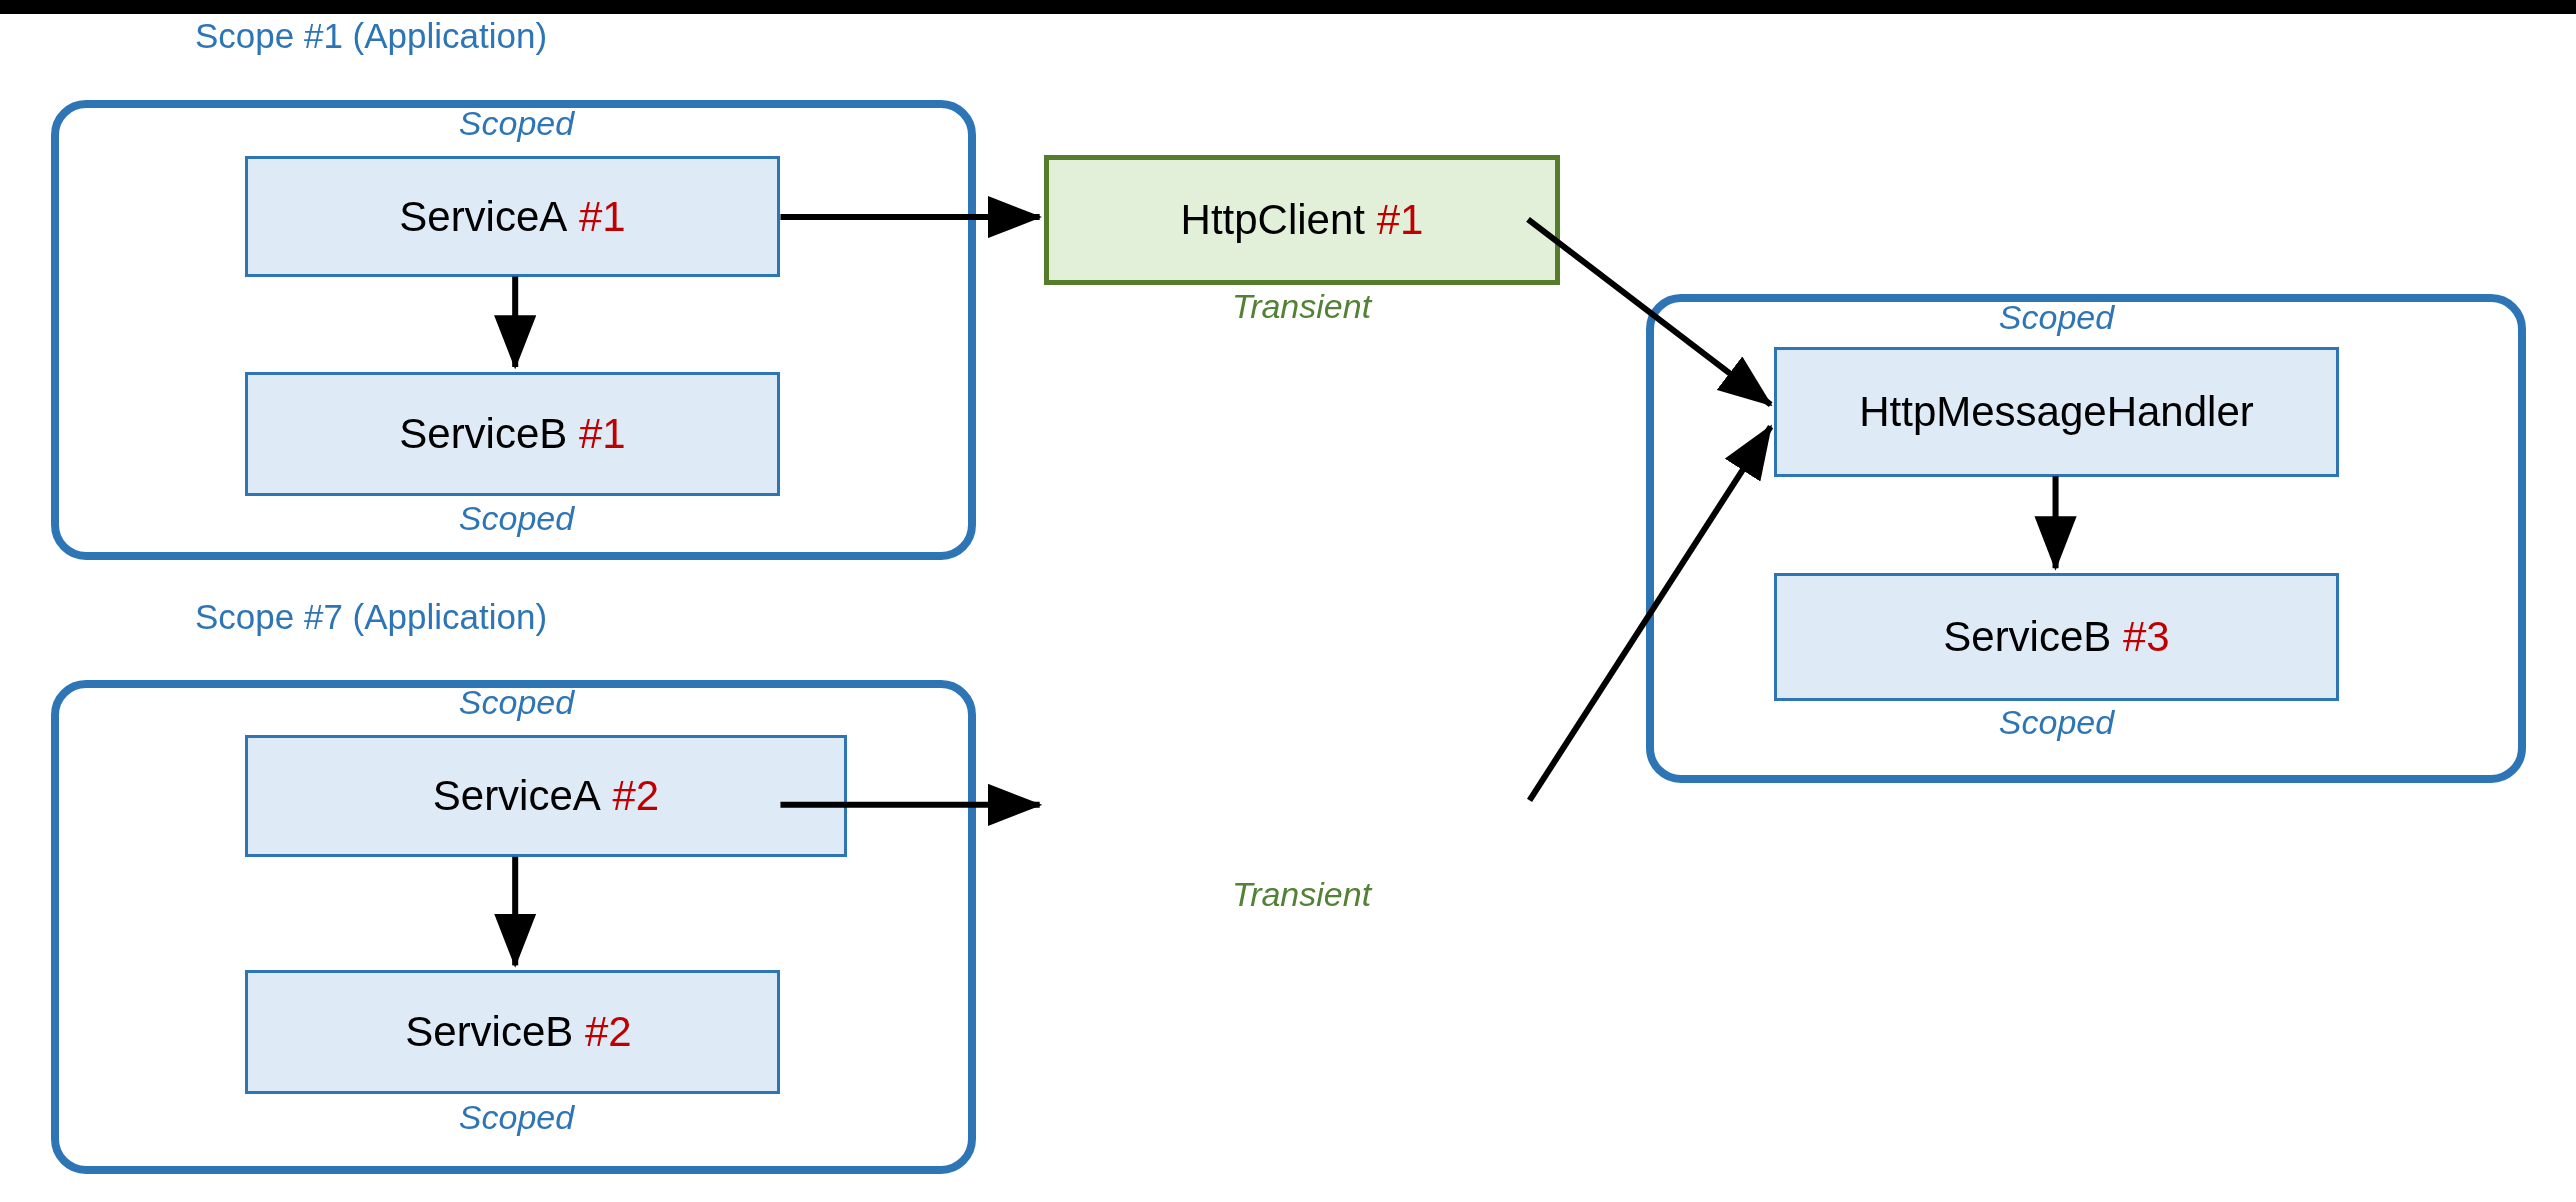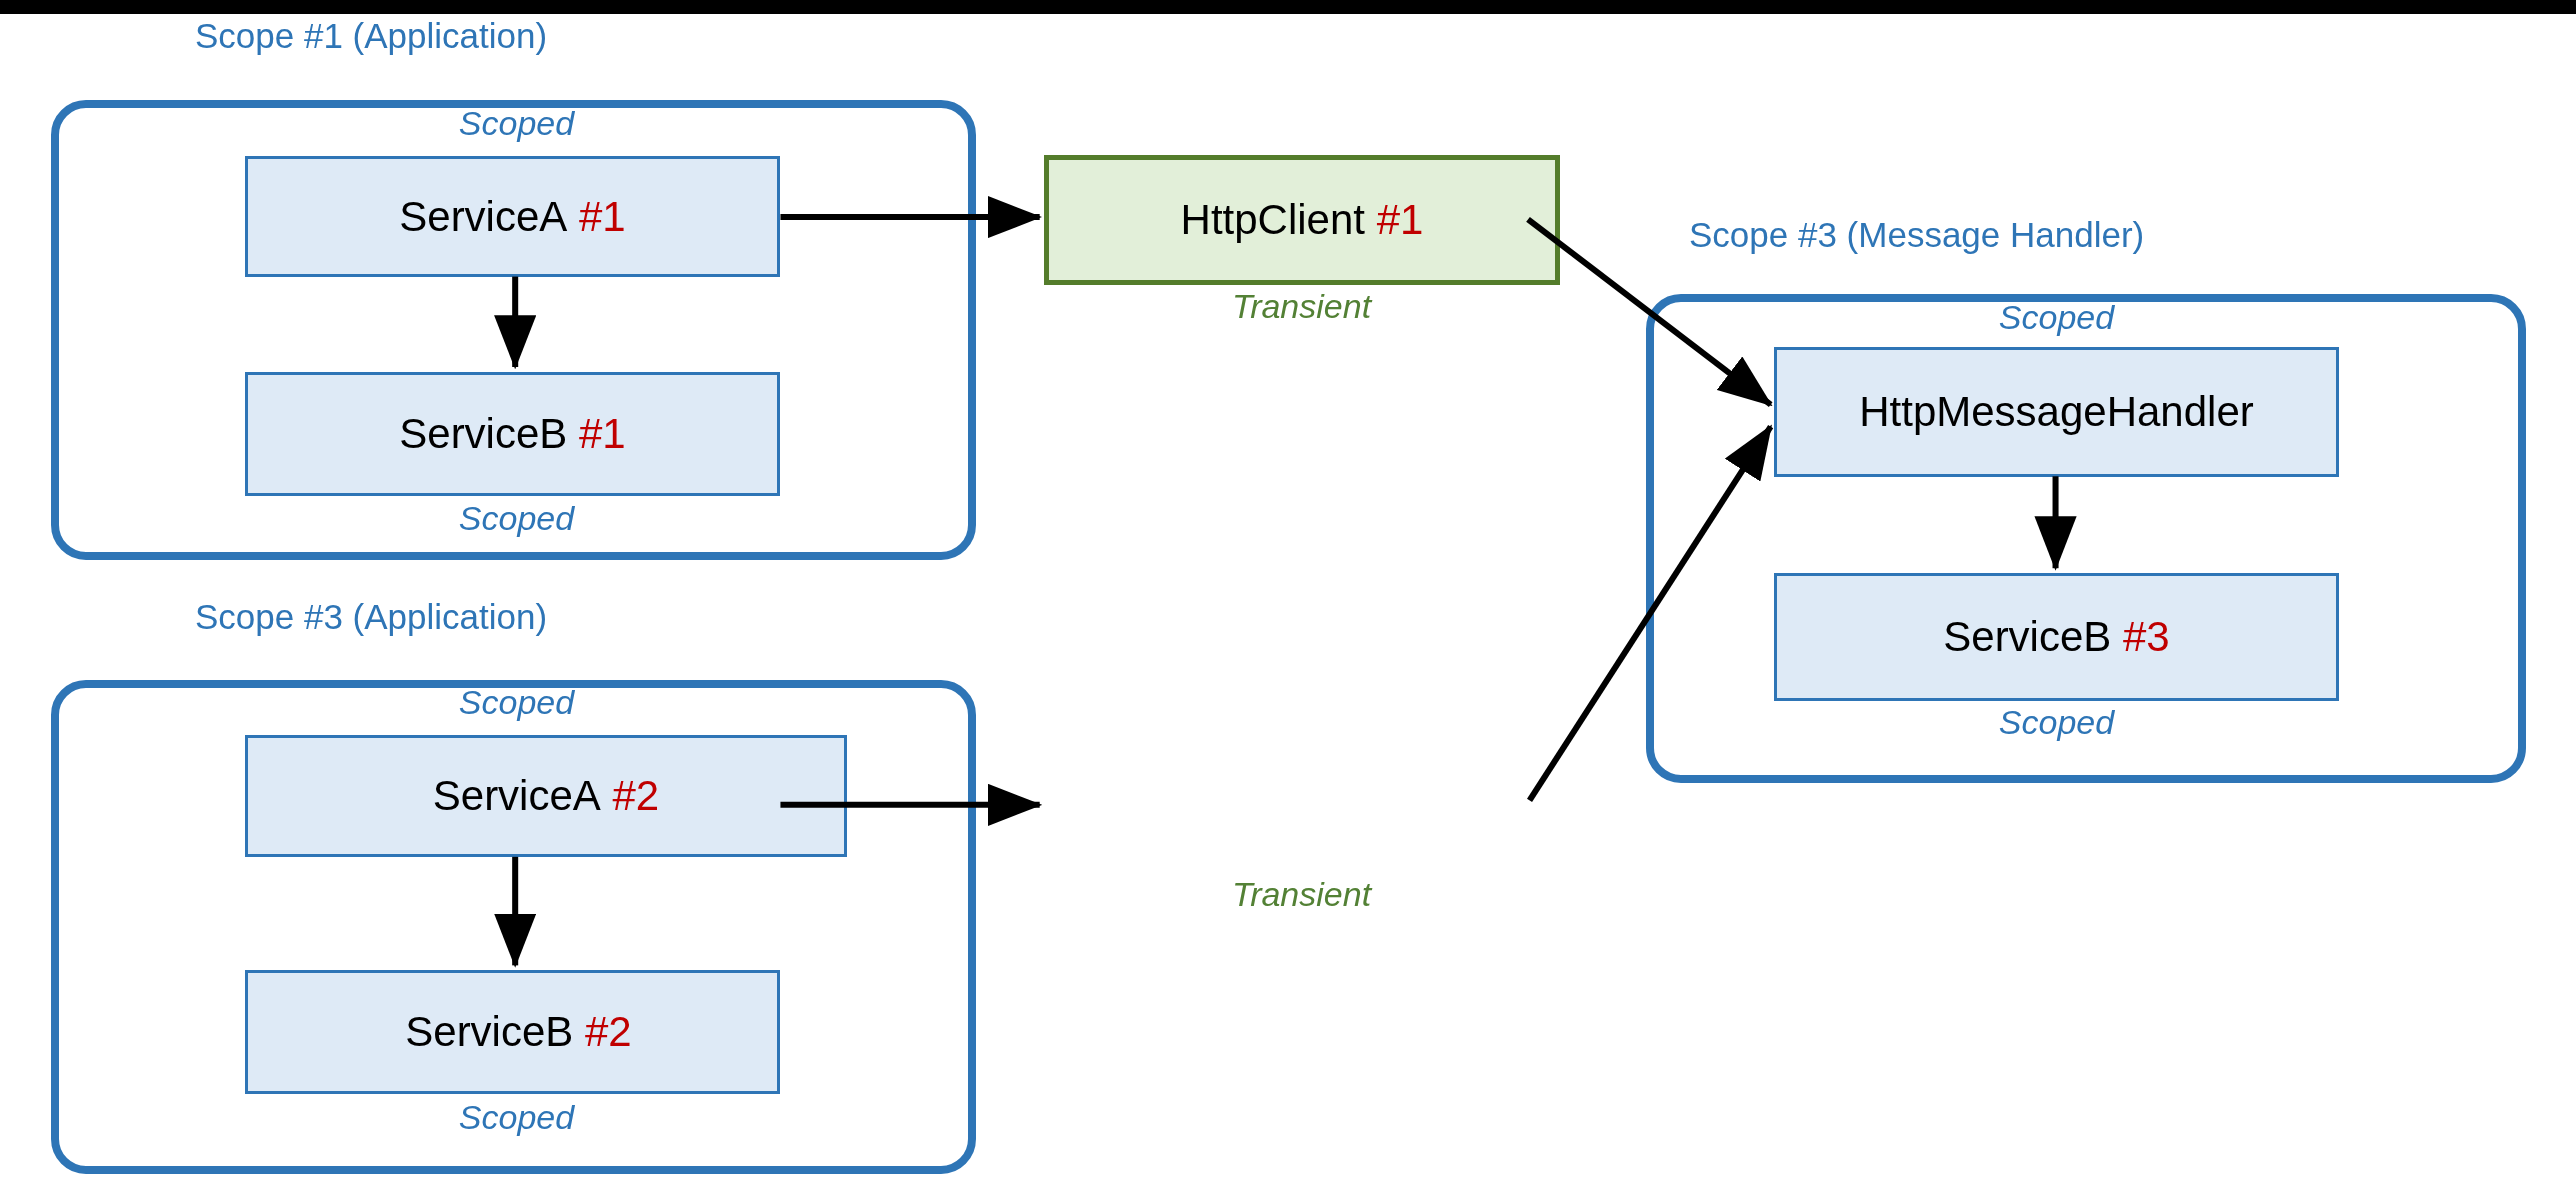--- a/index.html
+++ b/index.html
@@ -99,21 +99,21 @@
   <div class="node-box node-blue" style="left:245px; top:156px; width:535px; height:121px;">
     <span class="node-label"><span>ServiceA</span>&nbsp;<span class="num">#1</span></span>
   </div>
 
   <div class="node-box node-blue" style="left:245px; top:372px; width:535px; height:124px;">
     <span class="node-label"><span>ServiceB</span>&nbsp;<span class="num">#1</span></span>
   </div>
 
   <div class="lifetime lifetime-scoped" style="left:381px; top:501px; width:271px;">Scoped</div>
 
-  <div class="scope-title" style="left:195px; top:599px;">Scope #3 (Application)</div>
+  <div class="scope-title" style="left:195px; top:599px;">Scope #7 (Application)</div>
   <div class="scope-rect" style="left:51px; top:680px; width:925px; height:494px;"></div>
 
   <div class="lifetime lifetime-scoped" style="left:381px; top:685px; width:271px;">Scoped</div>
 
   <div class="node-box node-blue" style="left:245px; top:735px; width:602px; height:122px;">
     <span class="node-label"><span>ServiceA</span>&nbsp;<span class="num">#2</span></span>
   </div>
 
   <div class="node-box node-blue" style="left:245px; top:970px; width:535px; height:124px;padding-left:12px;">
     <span class="node-label"><span>ServiceB</span>&nbsp;<span class="num">#2</span></span>
@@ -121,21 +121,20 @@
 
   <div class="lifetime lifetime-scoped" style="left:381px; top:1100px; width:271px;">Scoped</div>
 
   <div class="node-box node-green" style="left:1044px; top:155px; width:516px; height:130px;">
     <span class="node-label"><span>HttpClient</span>&nbsp;<span class="num">#1</span></span>
   </div>
   <div class="lifetime lifetime-transient" style="left:1166px; top:289px; width:271px;">Transient</div>
 
   <div class="lifetime lifetime-transient" style="left:1166px; top:877px; width:271px;">Transient</div>
 
-  <div class="scope-title" style="left:1689px; top:217px;">Scope #3 (Message Handler)</div>
   <div class="scope-rect" style="left:1646px; top:294px; width:880px; height:489px;"></div>
 
   <div class="lifetime lifetime-scoped" style="left:1921px; top:300px; width:271px;">Scoped</div>
 
   <div class="node-box node-blue" style="left:1774px; top:347px; width:565px; height:130px;">
     <span class="node-label">HttpMessageHandler</span>
   </div>
 
   <div class="node-box node-blue" style="left:1774px; top:573px; width:565px; height:128px;">
     <span class="node-label"><span>ServiceB</span>&nbsp;<span class="num">#3</span></span>

